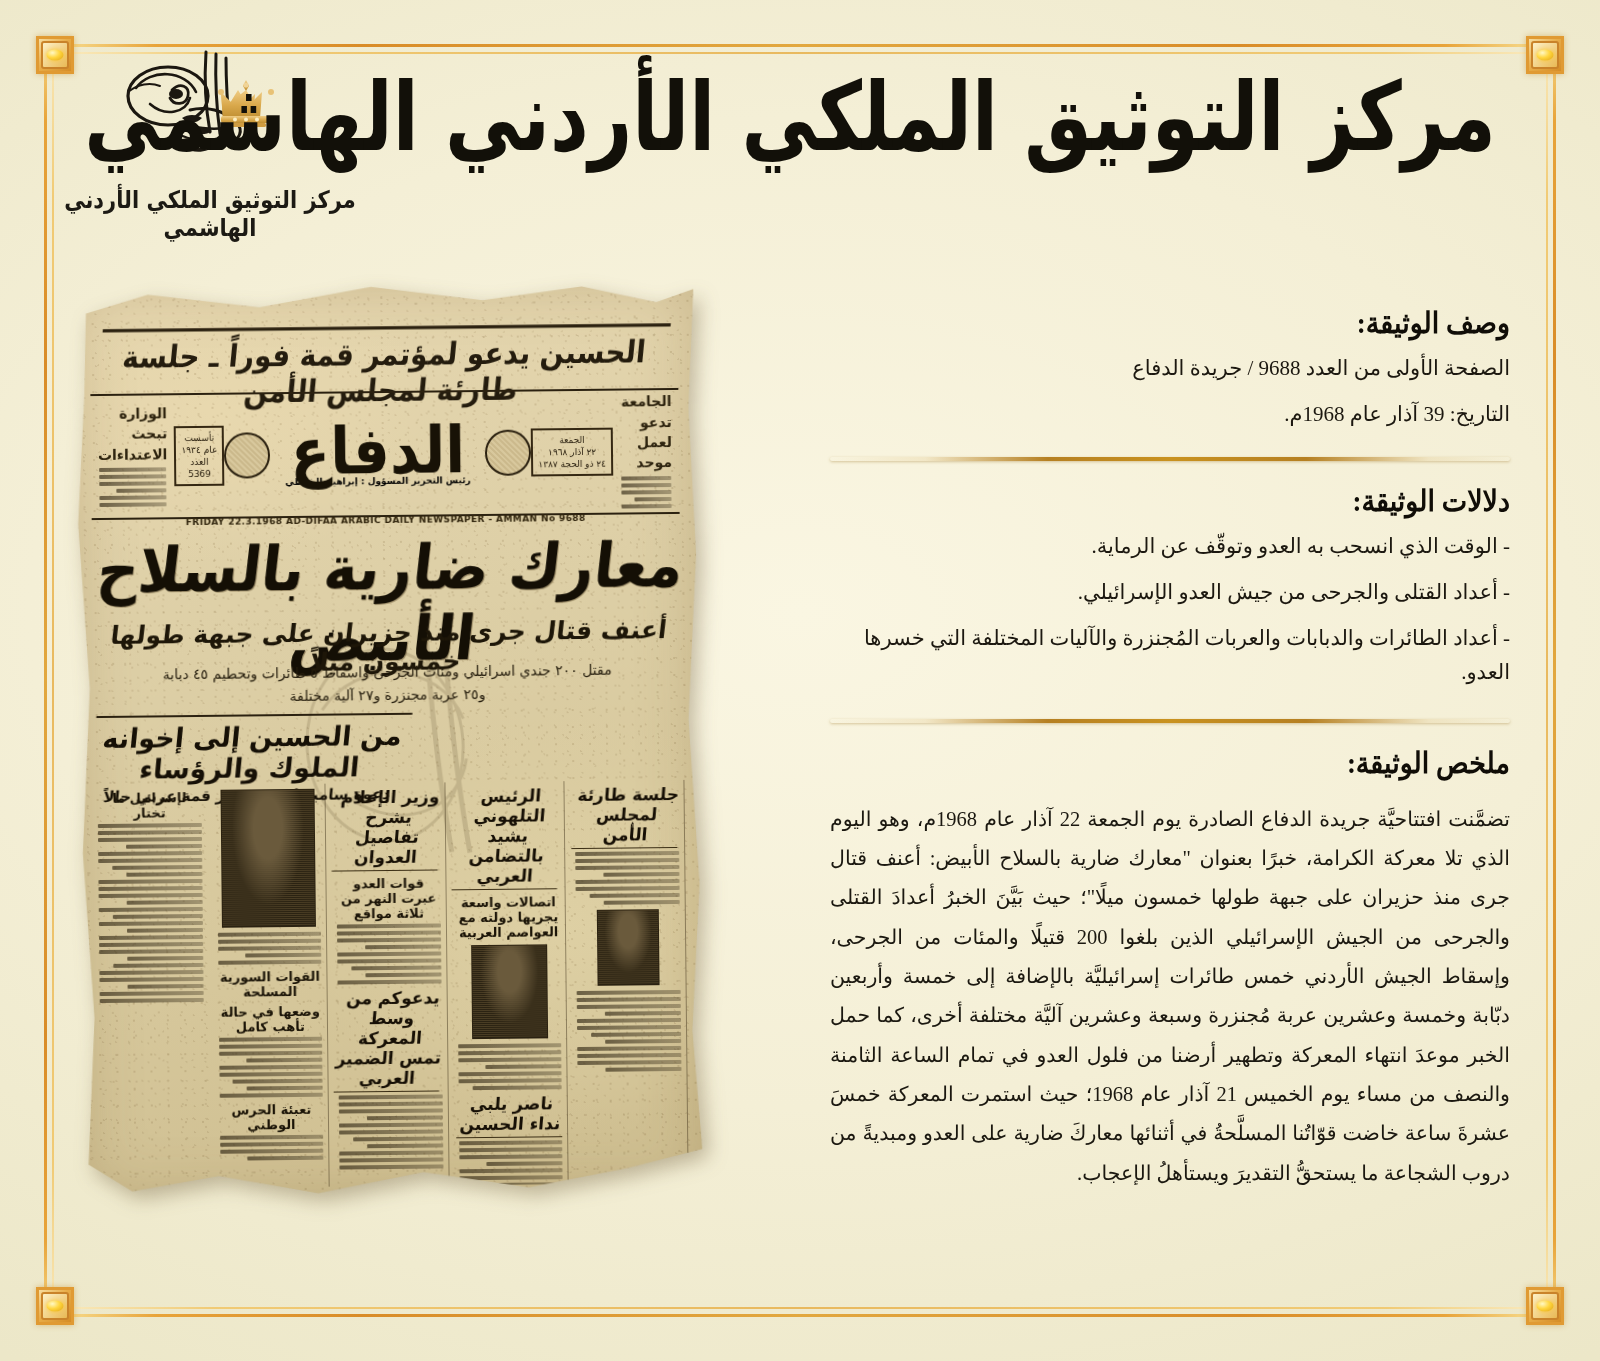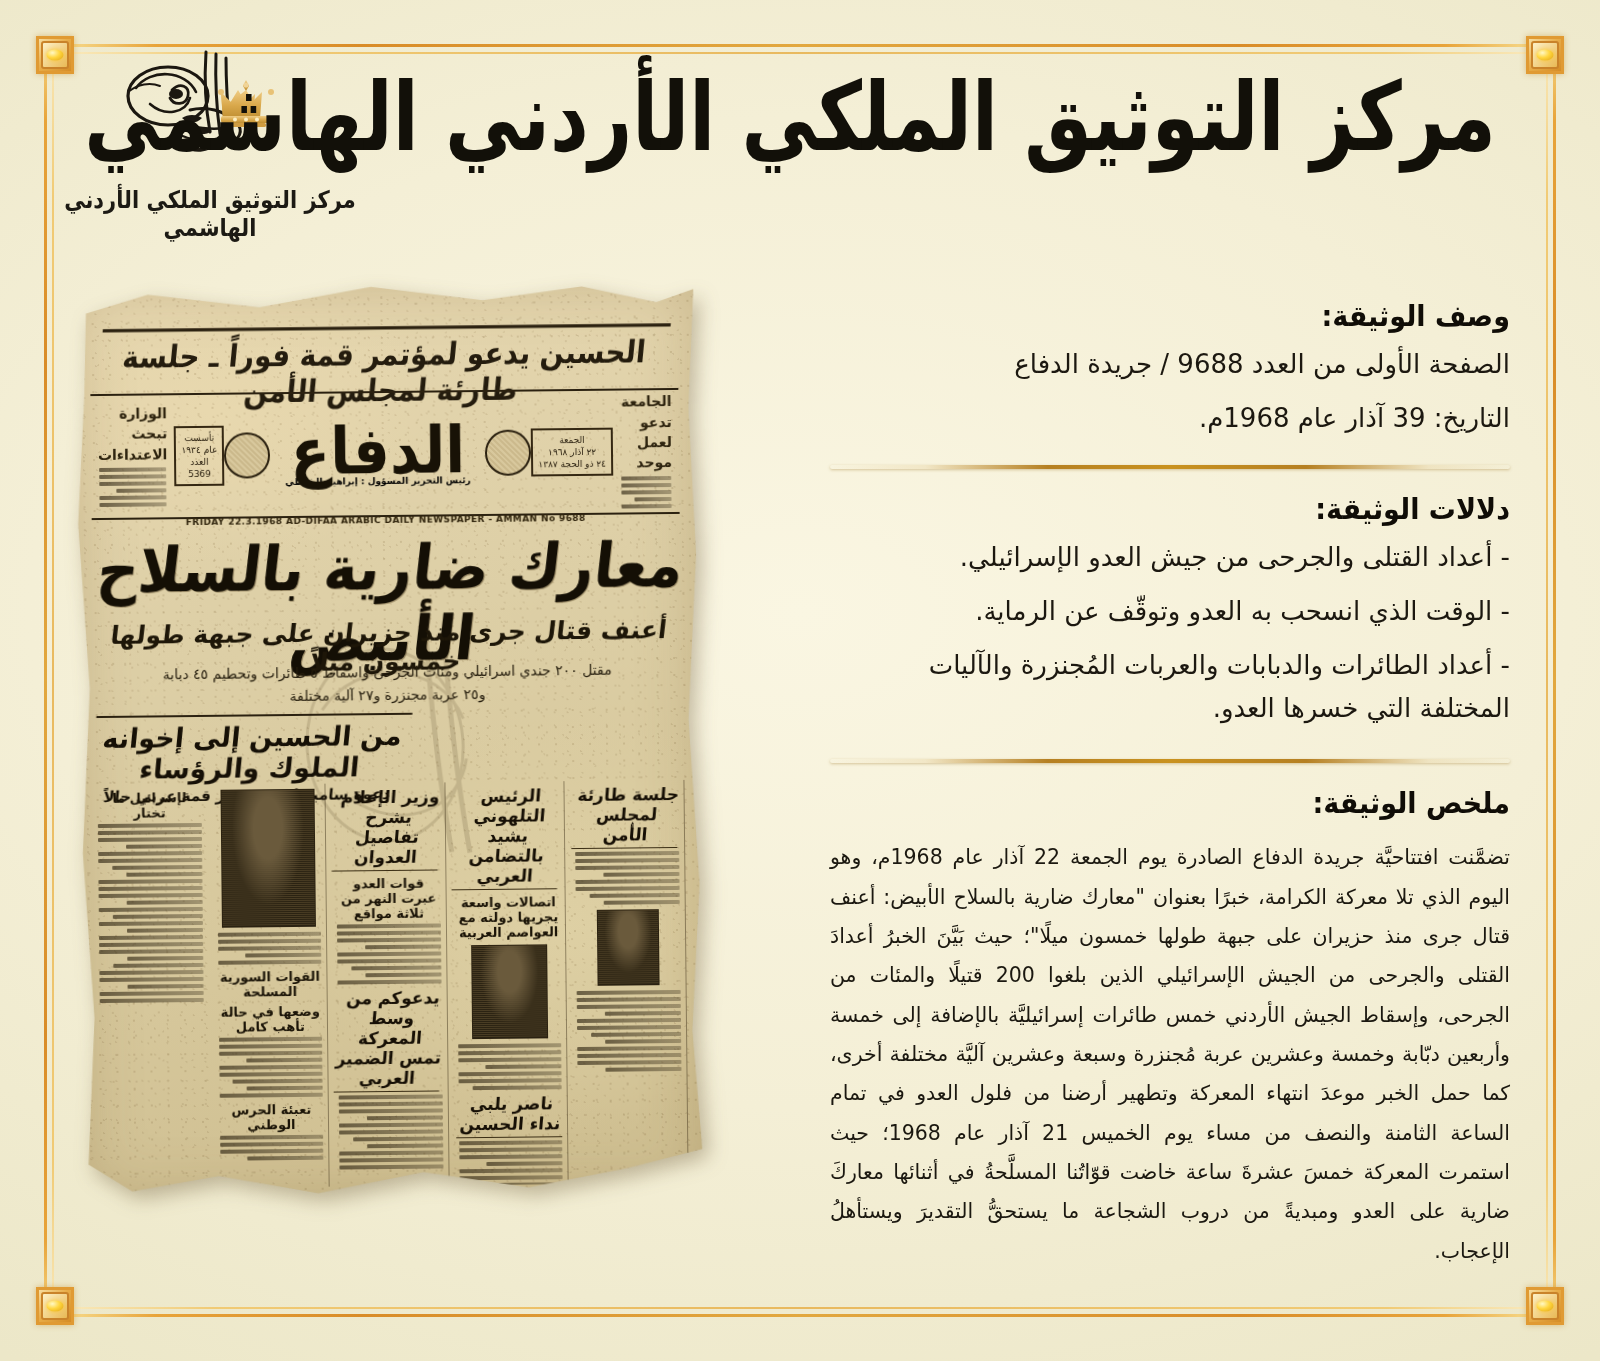--- a/index.html
+++ b/index.html
@@ -206,31 +206,32 @@
   .photo.p1{width:74px;height:92px;}
   .photo.p2{width:92px;height:136px;}
   .photo.p3{width:60px;height:74px;}
   .watermark{
     position:absolute;left:52%;top:34%;width:230px;height:300px;
     opacity:.16;transform:translateX(-50%) rotate(-4deg);
   }
 
   
   #info{
-    position:absolute;right:90px;top:300px;width:680px;
+    position:absolute;right:90px;top:307px;width:680px;
     text-align:right;color:#1a1710;
     direction:rtl;
+    font-family:Liberation Serif, serif;
   }
   .sect-title{
     font-size:27px;font-weight:bold;color:#100d07;
     letter-spacing:-1px;margin:0 0 10px;
     transform:scaleY(1.08);transform-origin:right center;
   }
   .sect-line{
-    font-size:26px;line-height:1.62;color:#1c1810;letter-spacing:-.2px;margin:12px 0;
+    font-size:21px;line-height:1.62;color:#1c1810;letter-spacing:-.2px;margin:12px 0;
   }
   .divider{
     height:4px;margin:26px 0 24px;border-radius:3px;
     background:linear-gradient(90deg,
       rgba(196,140,30,0) 0%,
       rgba(196,140,30,.12) 14%,
       rgba(176,118,18,.92) 32%,
       #c9921f 50%,
       rgba(176,118,18,.92) 70%,
       rgba(196,140,30,.12) 88%,
@@ -552,22 +553,22 @@
     <section>
       <h2 class="sect-title">وصف الوثيقة:</h2>
       <p class="sect-line">الصفحة الأولى من العدد 9688 / جريدة الدفاع</p>
       <p class="sect-line">التاريخ: 39 آذار عام 1968م.</p>
     </section>
 
     <div class="divider"></div>
 
     <section>
       <h2 class="sect-title">دلالات الوثيقة:</h2>
+      <p class="sect-line">- الوقت الذي انسحب به العدو وتوقّف عن الرماية.</p>
       <p class="sect-line">- أعداد القتلى والجرحى من جيش العدو الإسرائيلي.</p>
-      <p class="sect-line">- الوقت الذي انسحب به العدو وتوقّف عن الرماية.</p>
       <p class="sect-line">- أعداد الطائرات والدبابات والعربات المُجنزرة والآليات المختلفة التي خسرها العدو.</p>
     </section>
 
     <div class="divider d2"></div>
 
     <section id="summary">
       <h2 class="sect-title">ملخص الوثيقة:</h2>
       <p class="summary-body">تضمَّنت افتتاحيَّة جريدة الدفاع الصادرة يوم الجمعة 22 آذار عام 1968م، وهو اليوم الذي تلا معركة الكرامة، خبرًا بعنوان "معارك ضارية بالسلاح الأبيض: أعنف قتال جرى منذ حزيران على جبهة طولها خمسون ميلًا"؛ حيث بَيَّنَ الخبرُ أعدادَ القتلى والجرحى من الجيش الإسرائيلي الذين بلغوا 200 قتيلًا والمئات من الجرحى، وإسقاط الجيش الأردني خمس طائرات إسرائيليَّة بالإضافة إلى خمسة وأربعين دبّابة وخمسة وعشرين عربة مُجنزرة وسبعة وعشرين آليَّة مختلفة أخرى، كما حمل الخبر موعدَ انتهاء المعركة وتطهير أرضنا من فلول العدو في تمام الساعة الثامنة والنصف من مساء يوم الخميس 21 آذار عام 1968؛ حيث استمرت المعركة خمسَ عشرةَ ساعة خاضت قوّاتُنا المسلَّحةُ في أثنائها معاركَ ضارية على العدو ومبديةً من دروب الشجاعة ما يستحقُّ التقديرَ ويستأهلُ الإعجاب.</p>
     </section>
 

